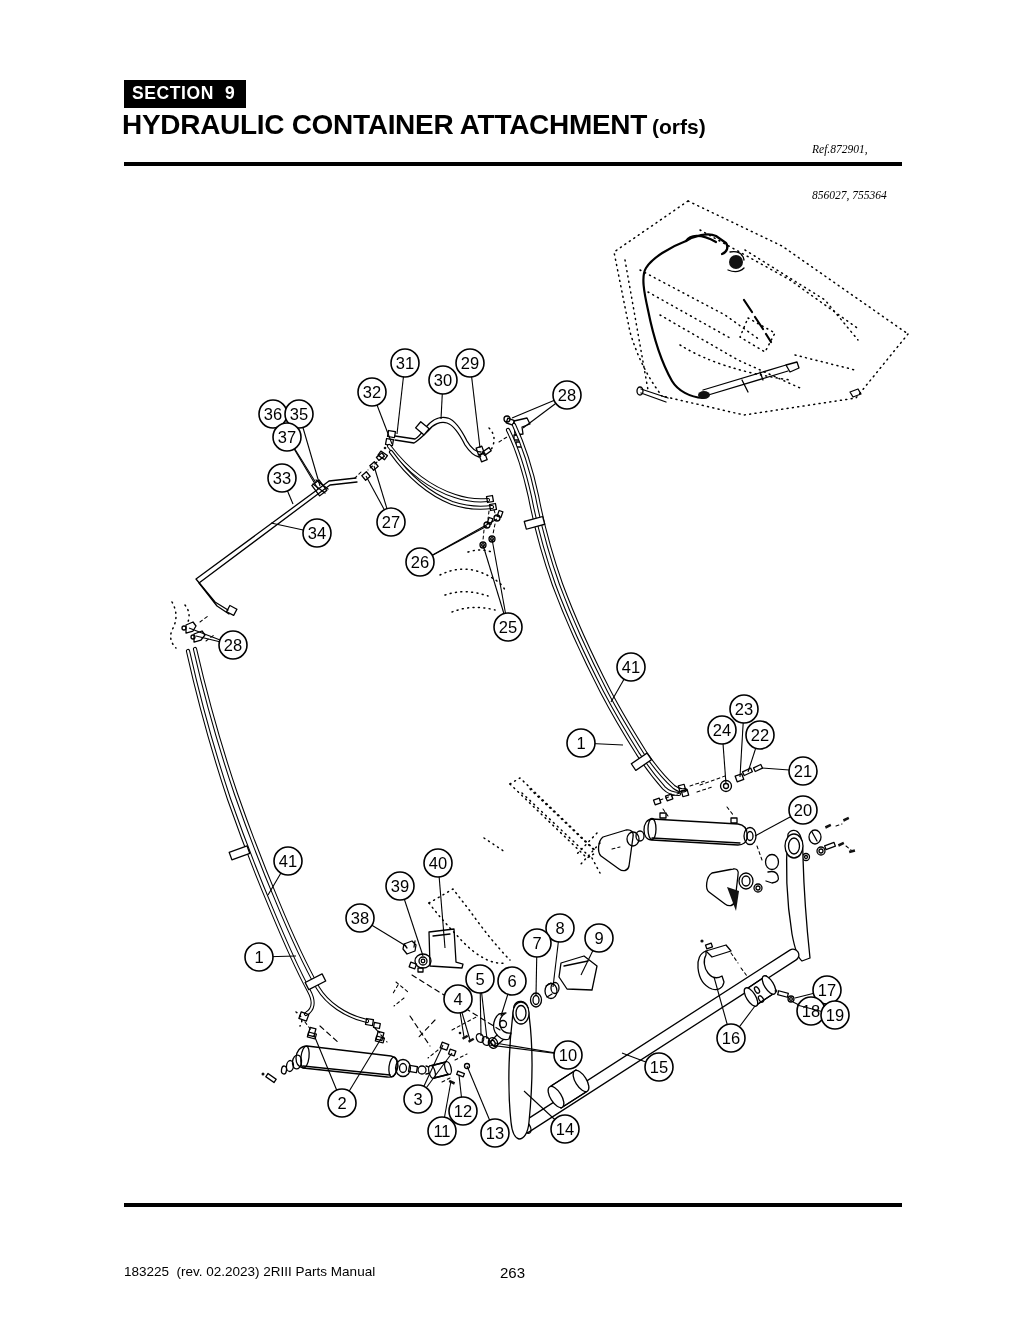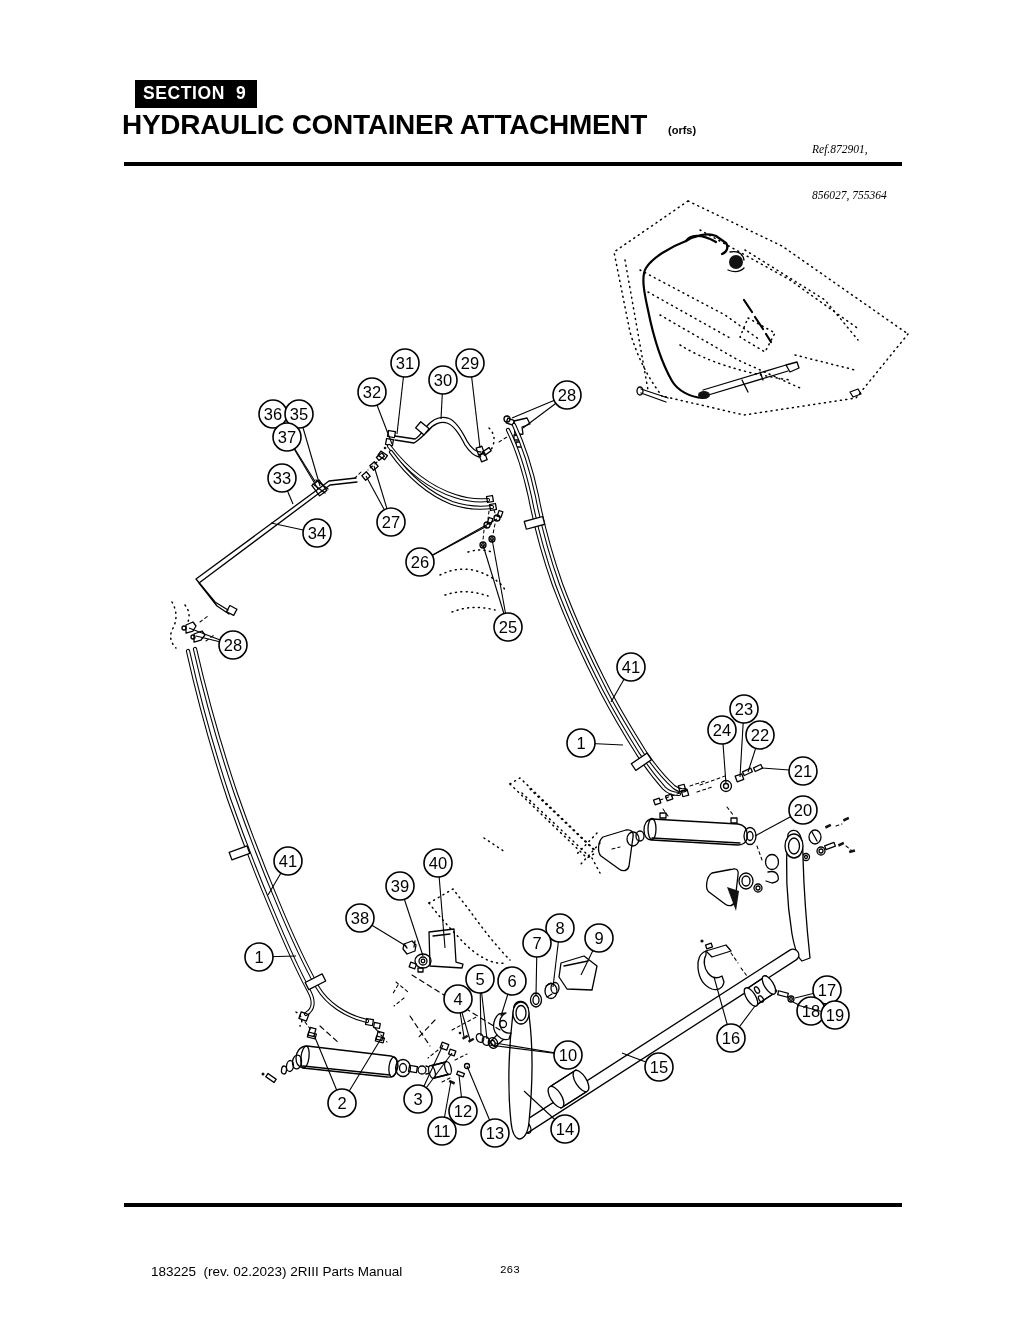--- a/index.html
+++ b/index.html
@@ -1,29 +1,29 @@
 <!DOCTYPE html>
 <html><head>
 <meta charset="utf-8">
 <style>
   html,body{margin:0;padding:0;}
   body{width:1024px;height:1325px;background:#ffffff;position:relative;overflow:hidden;
        font-family:"Liberation Sans", sans-serif;color:#000;}
   .abs{position:absolute;}
   .section-badge{left:124px;top:80px;background:#000;color:#fff;font-weight:bold;
-       font-size:17.5px;letter-spacing:.6px;padding:3px 11px 4px 8px;white-space:pre;margin-left:11px;}
-  .title-row{left:122px;top:109px;display:flex;align-items:baseline;gap:21px;}
+       font-size:17.5px;letter-spacing:.6px;padding:3px 11px 4px 8px;white-space:pre;}
+  .title-row{left:122px;top:109px;display:flex;align-items:baseline;gap:5px;}
   .page-title{font-weight:bold;font-size:28px;letter-spacing:-.3px;white-space:pre;}
-  .title-suffix{font-weight:bold;font-size:11px;}
+  .title-suffix{font-weight:bold;font-size:21px;}
   .ref-note{left:812px;top:112px;font-style:italic;font-size:11.5px;line-height:1.32;white-space:pre;font-family:Liberation Serif, serif;}
   .rule{left:124px;width:778px;height:4px;background:#000;}
   .rule-top{top:162px;}
   .rule-bottom{top:1203px;}
-  .footer-left{left:124px;top:1264px;font-size:13.5px;white-space:pre;margin-left:27px;}
-  .footer-page{left:500px;top:1264px;font-size:11px;font-family:Liberation Mono, monospace;}
+  .footer-left{left:124px;top:1264px;font-size:13.5px;white-space:pre;}
+  .footer-page{left:500px;top:1264px;font-size:15px;}
   svg{position:absolute;left:0;top:0;}
   .art{stroke:#000;fill:none;stroke-linecap:round;stroke-linejoin:round;stroke-width:1.3px;}
   .dots{stroke-dasharray:1 4.4;stroke-width:1.5px;stroke-linecap:round;}
   .dash{stroke-dasharray:5 4;stroke-width:1.15px;}
   .dash2{stroke-dasharray:3 3;stroke-width:1.05px;}
   .hoseb{stroke-width:4.2px;}
   .hosew{stroke:#fff;stroke-width:2.1px;}
   .barb{stroke-width:13px;}
   .barw{stroke:#fff;stroke-width:10.4px;}
   .solid2{stroke-width:2.2px;}

